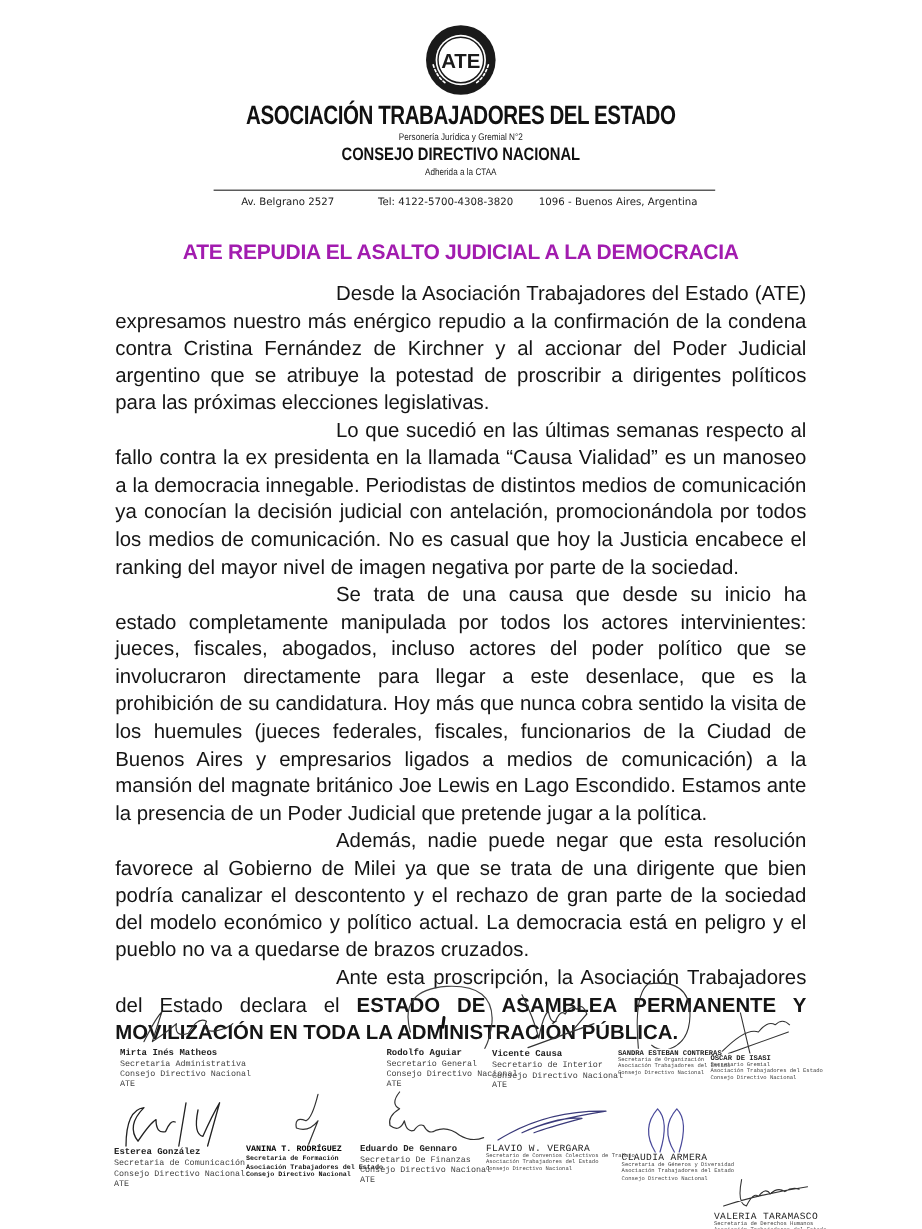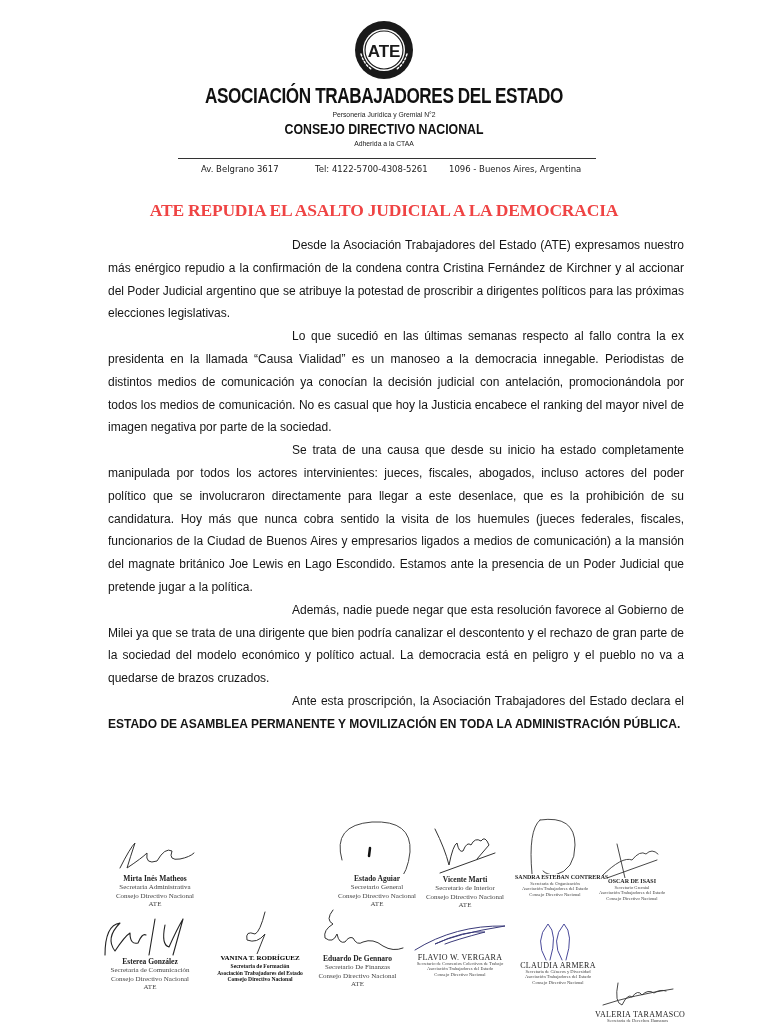--- a/index.html
+++ b/index.html
@@ -17,31 +17,31 @@
     font-family: "Liberation Sans", sans-serif; font-weight: bold; font-size: 15px;
     transform: scaleX(0.82); color: #111; }
   .affil { position: absolute; left: 0; width: 768px; top: 139px; text-align: center;
     font-family: "Liberation Sans", sans-serif; font-size: 8px; color: #222; transform: scaleX(0.85); }
   .rule { position: absolute; left: 178px; top: 158px; width: 418px; height: 1px; background: #333; }
   .contacts { position: absolute; top: 164px; font-family: "DejaVu Sans", sans-serif; font-size: 8.5px; color: #222; }
   .c-addr { left: 201px; } .c-tel { left: 315px; } .c-city { left: 449px; text-align: right; }
 
   
   .title { position: absolute; left: 0; width: 768px; top: 200px; text-align: center;
-    font-family: Liberation Serif, serif; font-weight: bold; font-size: 17.5px; color: #ef4444; letter-spacing: -0.2px; }
+    font-family: Liberation Sans, sans-serif; font-weight: bold; font-size: 17.5px; color: #a21caf; letter-spacing: -0.2px; }
 
   
-  .body { position: absolute; left: 108px; top: 234px; width: 576px;
-    font-family: "Liberation Sans", sans-serif; font-size: 12px; line-height: 22.8px;
+  .body { position: absolute; left: 96px; top: 234px; width: 576px;
+    font-family: "Liberation Sans", sans-serif; font-size: 17px; line-height: 22.8px;
     color: #151515; text-align: justify; }
   .body p { margin: 0; text-indent: 184px; }
   .body b { font-weight: bold; }
 
   
-  .sig { position: absolute; text-align: center; font-family: Liberation Serif, serif; color: #333; }
+  .sig { position: absolute; text-align: left; font-family: Liberation Mono, monospace; color: #333; }
   .sig .scrawl { display: block; margin: 0 auto; }
   .sig .nm { font-size: 7.5px; font-weight: bold; color: #222; line-height: 9px; white-space: nowrap; }
   .sig .ln { font-size: 7px; line-height: 8.5px; white-space: nowrap; color: #444; }
   .sig.small .nm { font-size: 6px; line-height: 7px; }
   .sig.small .ln { font-size: 4.6px; line-height: 5.4px; }
   .sig.caps .nm { font-weight: normal; letter-spacing: 0.3px; font-size: 8px; }
   .sig.boldsmall .nm { font-size: 7px; font-weight: bold; color: #000; }
   .sig.boldsmall .ln { font-size: 5.6px; line-height: 6.5px; font-weight: bold; color: #111; }
   svg path { fill: none; stroke-linecap: round; stroke-linejoin: round; }
 </style>
@@ -58,22 +58,22 @@
       <path d="M12 36 q3 10 10 15 M58 36 q-3 10 -10 15" stroke="#fff" stroke-width="1.4" stroke-dasharray="2 2"></path>
       <text x="35" y="39" text-anchor="middle" font-family="Liberation Sans, sans-serif" font-size="17" font-weight="bold" fill="#1a1a1a">ATE</text>
     </svg>
   </div>
 
   <div class="org-name">ASOCIACIÓN TRABAJADORES DEL ESTADO</div>
   <div class="legal">Personería Jurídica y Gremial N°2</div>
   <div class="council">CONSEJO DIRECTIVO NACIONAL</div>
   <div class="affil">Adherida a la CTAA</div>
   <div class="rule"></div>
-  <div class="contacts c-addr">Av. Belgrano 3617</div>
-  <div class="contacts c-tel">Tel: 4122-5700-4308-5261</div>
+  <div class="contacts c-addr">Av. Belgrano 2527</div>
+  <div class="contacts c-tel">Tel: 4122-5700-4308-3820</div>
   <div class="contacts c-city">1096 - Buenos Aires, Argentina</div>
 
   <div class="title">ATE REPUDIA EL ASALTO JUDICIAL A LA DEMOCRACIA</div>
 
   <div class="body">
     <p>Desde la Asociación Trabajadores del Estado (ATE) expresamos nuestro más enérgico repudio a la confirmación de la condena contra Cristina Fernández de Kirchner y al accionar del Poder Judicial argentino que se atribuye la potestad de proscribir a dirigentes políticos para las próximas elecciones legislativas.</p>
     <p>Lo que sucedió en las últimas semanas respecto al fallo contra la ex presidenta en la llamada “Causa Vialidad” es un manoseo a la democracia innegable. Periodistas de distintos medios de comunicación ya conocían la decisión judicial con antelación, promocionándola por todos los medios de comunicación. No es casual que hoy la Justicia encabece el ranking del mayor nivel de imagen negativa por parte de la sociedad.</p>
     <p>Se trata de una causa que desde su inicio ha estado completamente manipulada por todos los actores intervinientes: jueces, fiscales, abogados, incluso actores del poder político que se involucraron directamente para llegar a este desenlace, que es la prohibición de su candidatura. Hoy más que nunca cobra sentido la visita de los huemules (jueces federales, fiscales, funcionarios de la Ciudad de Buenos Aires y empresarios ligados a medios de comunicación) a la mansión del magnate británico Joe Lewis en Lago Escondido. Estamos ante la presencia de un Poder Judicial que pretende jugar a la política.</p>
     <p>Además, nadie puede negar que esta resolución favorece al Gobierno de Milei ya que se trata de una dirigente que bien podría canalizar el descontento y el rechazo de gran parte de la sociedad del modelo económico y político actual. La democracia está en peligro y el pueblo no va a quedarse de brazos cruzados.</p>
     <p><span>Ante esta proscripción, la Asociación Trabajadores del Estado declara el </span><b>ESTADO DE ASAMBLEA PERMANENTE Y MOVILIZACIÓN EN TODA LA ADMINISTRACIÓN PÚBLICA.</b></p>
@@ -88,31 +88,31 @@
     <div class="ln">Consejo Directivo Nacional</div>
     <div class="ln">ATE</div>
   </div>
 
 
   <div class="sig" style="left:322px; top:820px; width:110px;">
     <svg class="scrawl" width="110" height="54" viewBox="0 0 110 54">
       <path d="M20 40 q-10 -35 30 -38 q40 -2 38 30 q-2 20 -12 30" stroke="#444" stroke-width="1"></path>
       <path d="M48 28 l-1 8" stroke="#111" stroke-width="2.5"></path>
     </svg>
-    <div class="nm">Estado Aguiar</div>
+    <div class="nm">Rodolfo Aguiar</div>
     <div class="ln">Secretario General</div>
     <div class="ln">Consejo Directivo Nacional</div>
     <div class="ln">ATE</div>
   </div>
 
   <div class="sig" style="left:410px; top:825px; width:110px;">
     <svg class="scrawl" width="100" height="50" viewBox="0 0 100 50">
       <path d="M20 4 q10 20 14 36 q4 -20 8 -22 q2 10 6 8 q4 -10 8 -6 q4 -8 10 -4 q4 -6 8 4 l-12 14 M25 48 l55 -20" stroke="#333" stroke-width="1"></path>
     </svg>
-    <div class="nm">Vicente Marti</div>
+    <div class="nm">Vicente Causa</div>
     <div class="ln">Secretario de Interior</div>
     <div class="ln">Consejo Directivo Nacional</div>
     <div class="ln">ATE</div>
   </div>
 
   <div class="sig small" style="left:515px; top:818px; width:80px;">
     <svg class="scrawl" width="80" height="56" viewBox="0 0 80 56">
       <path d="M25 2 q-12 10 -8 54 M25 2 q35 -5 35 25 q0 25 -20 30 q-8 0 -12 -4" stroke="#333" stroke-width="0.9"></path>
     </svg>
     <div class="nm">SANDRA ESTEBAN CONTRERAS</div>

